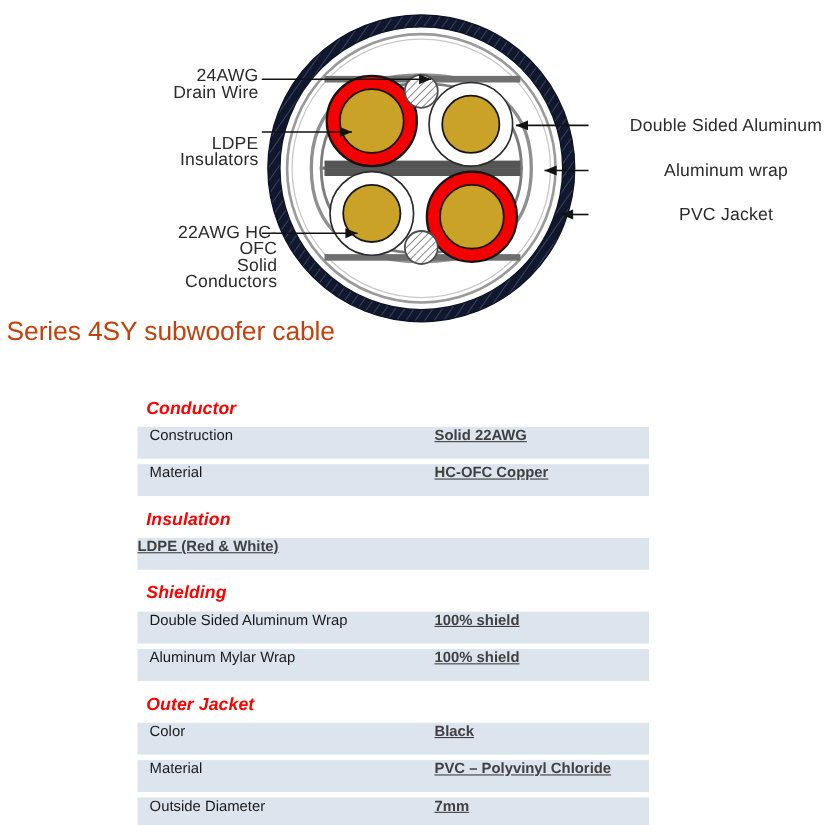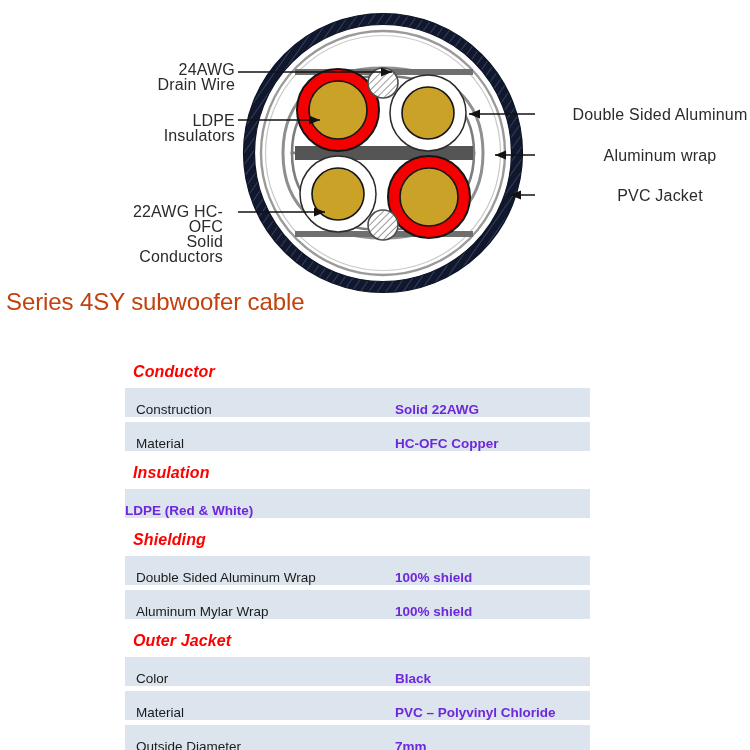--- a/index.html
+++ b/index.html
@@ -70,39 +70,40 @@
     font-style: italic;
     font-size: 16px;
     height: 33px;
     line-height: 33px;
     padding-left: 8px;
     box-sizing: border-box;
     letter-spacing: 0.1px;
   }
   .spec-row {
     display: flex;
-    align-items: flex-end;
+    align-items: flex-start;
     height: 29px;
     background: #dce4ee;
     margin-bottom: 5px;
     box-sizing: border-box;
   }
   .spec-label {
     width: 270px;
     padding-left: 11px;
     box-sizing: border-box;
     font-size: 13.5px;
     font-weight: 400;
     color: #1b1b1b;
   }
   .spec-value {
     flex: 1;
     font-size: 13.5px;
     font-weight: bold;
-    color: #6d28d9;
+    color: #404040;
+    text-decoration: underline;
   }
 </style>
 </head>
 <body>
 
 <div id="diagram-area">
 
   <svg id="cable-svg" width="750" height="300" viewBox="0 0 750 300">
     <defs>
       <pattern id="hatch" width="5" height="5" patternUnits="userSpaceOnUse" patternTransform="rotate(45)">
@@ -171,23 +172,23 @@
       <polygon points="325,212 314,207.5 314,216.5"></polygon>
       <polygon points="469,114 480,109.5 480,118.5"></polygon>
       <polygon points="495,155 506,150.5 506,159.5"></polygon>
       <polygon points="510,195 521,190.5 521,199.5"></polygon>
     </g>
   </svg>
 
   <div class="callout-text callout-left" style="left:150px; top:62px; width:85px;">24AWG
 Drain Wire</div>
 
-  <div class="callout-text callout-left" style="left:132px; top:113px; width:103px;">LDPE Insulators</div>
-
-  <div class="callout-text callout-left" style="left:123px; top:204px; width:100px;">22AWG HC-OFC
+  <div class="callout-text callout-left" style="left:132px; top:123px; width:103px;">LDPE Insulators</div>
+
+  <div class="callout-text callout-left" style="left:152px; top:204px; width:100px;">22AWG HC-OFC
 Solid Conductors</div>
 
   <div class="callout-text callout-right" style="left:541px; top:107px; width:200px;">Double Sided Aluminum</div>
 
   <div class="callout-text callout-right" style="left:541px; top:188px; width:200px;">PVC Jacket</div>
 
   <div class="callout-text callout-right" style="left:541px; top:148px; width:200px;">Aluminum wrap</div>
 </div>
 
 <div id="page-title">Series 4SY subwoofer cable</div>

